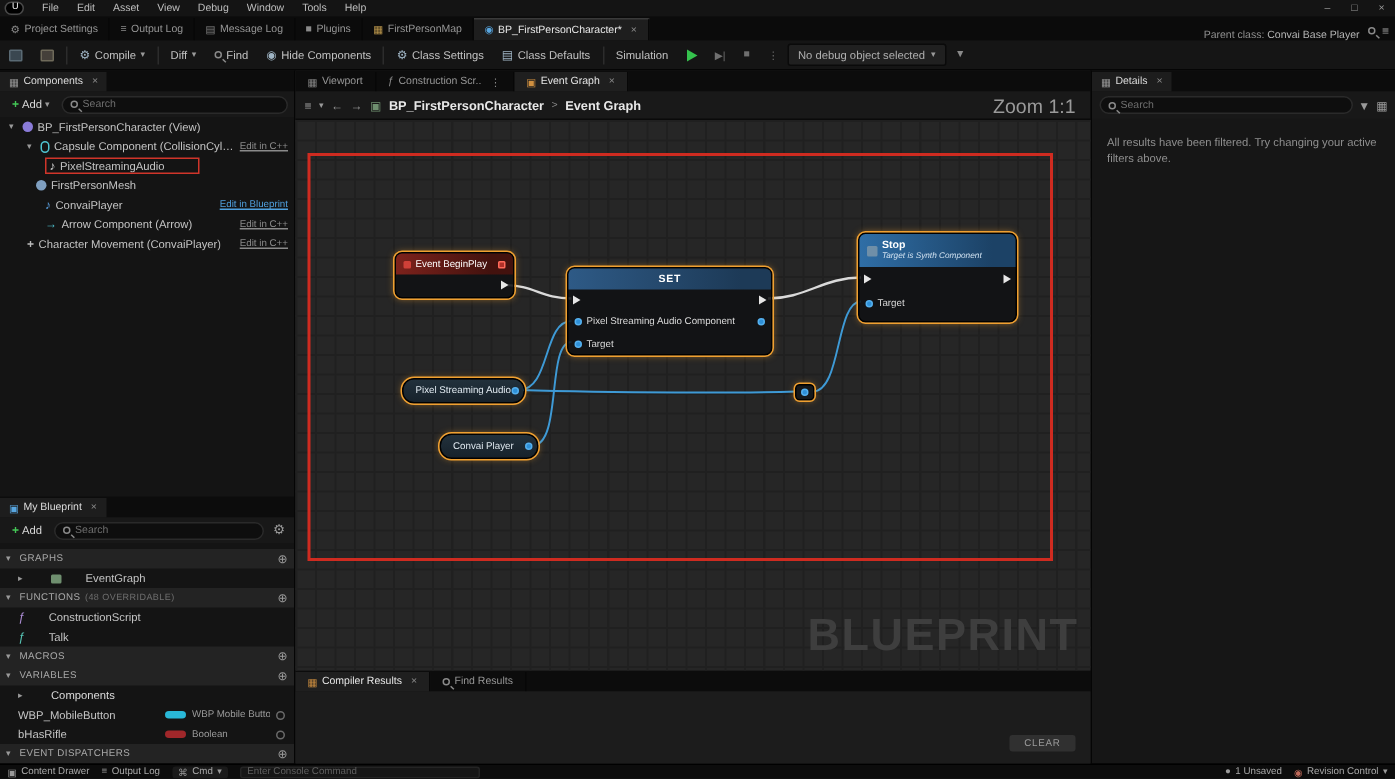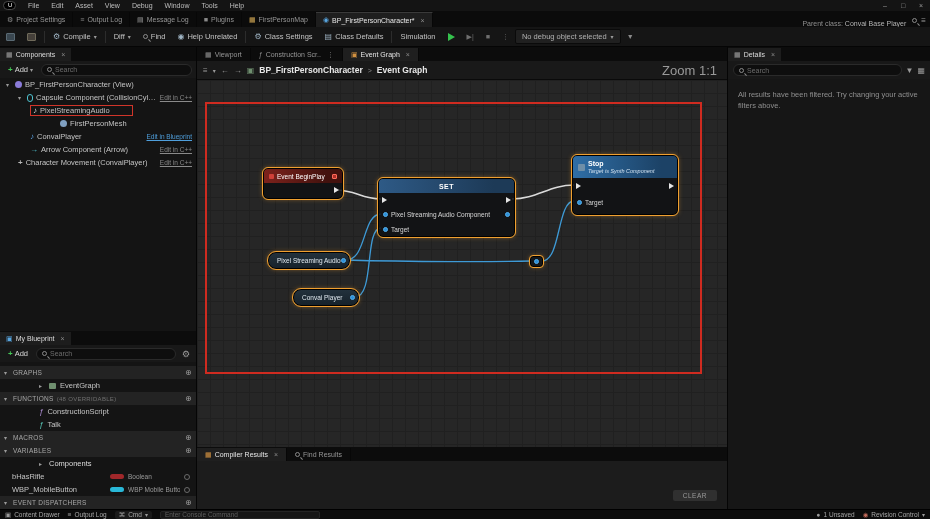--- a/index.html
+++ b/index.html
@@ -57,39 +57,39 @@
   .searchbox { flex:1; display:flex; align-items:center; gap:3px; background:#0e0e0e; border:1px solid #2a2a2a; border-radius:8px; height:12px; padding:0 5px; }
   .mag { width:5px; height:5px; border:1px solid #8a8a8a; border-radius:50%; position:relative; flex:none; }
   .mag::after { content:""; position:absolute; width:3px; height:1px; background:#8a8a8a; left:4px; top:5px; transform:rotate(45deg); }
   .searchbox input { flex:1; background:transparent; border:none; outline:none; color:#cfcfcf; font-size:7px; font-family:inherit; min-width:0; }
   .searchbox input::placeholder { color:#6e6e6e; }
   .gearbtn { color:#9a9a9a; font-size:9px; padding:0 2px; }
 
   
   .tree { font-size:7.5px; color:#c4c4c4; }
   .crow { height:13px; display:flex; align-items:center; gap:3px; padding-right:4px; }
-  .lvl0{padding-left:6px}.lvl1{padding-left:18px}.lvl2{padding-left:30px}.lvl3{padding-left:60px}
+  .lvl0{padding-left:6px}.lvl1{padding-left:18px}.lvl2{padding-left:30px}.lvl3{padding-left:24px}
   .twist { color:#9a9a9a; font-size:6px; width:6px; flex:none; }
   .ticon { width:7px; height:7px; border-radius:50%; flex:none; display:inline-block; }
   .i-self{background:#8a7bd8}
   .i-capsule{background:transparent;border:1px solid #4fc3d0;border-radius:3px;width:6px;height:8px}
   .i-cam{background:#9fb2c0;border-radius:1px}
   .i-pmesh{background:#7f9fc0}
   .i-mesh{background:#9f9f9f}
   .gicon { font-size:8px; line-height:7px; flex:none; }
   .clabel { white-space:nowrap; overflow:hidden; text-overflow:ellipsis; }
   .editlink { margin-left:auto; font-size:6.5px; color:#8a8a8a; text-decoration:underline; white-space:nowrap; }
   .editlink.bp { color:#4f9fdc; }
   .redoutline { display:flex; align-items:center; gap:3px; border:1px solid #d0352a; padding:0 22px 0 2px; }
 
   
   .sect { height:13px; background:#232323; display:flex; align-items:center; gap:3px; padding:0 4px; font-size:6.5px; color:#a8a8a8; letter-spacing:.3px; }
   .sect .plusr { margin-left:auto; color:#9a9a9a; font-size:8px; }
   .badge { color:#6f6f6f; font-size:6px; }
-  .brow { height:13px; display:flex; align-items:center; gap:4px; padding:0 4px 0 12px; font-size:7.5px; color:#c4c4c4;margin-left:27px; }
+  .brow { height:13px; display:flex; align-items:center; gap:16px; padding:0 4px 0 12px; font-size:7.5px; color:#c4c4c4; }
   .fico { color:#b08fd8; font-size:8px; font-style:italic; }
   .fico.teal { color:#58c8b8; }
   .graphico { width:7px; height:6px; background:#6f8f6f; border-radius:1px; }
   .vrow { height:13px; display:flex; align-items:center; gap:4px; padding:0 6px 0 12px; font-size:7.5px; color:#c4c4c4; }
   .vpill { width:14px; height:5px; border-radius:3px; flex:none; margin-left:auto; }
   .vpill.red{background:#a0272a} .vpill.cyan{background:#29b8d8}
   .vtype { font-size:6.5px; color:#9a9a9a; width:52px; white-space:nowrap; overflow:hidden; }
   .veye { width:6px; height:6px; border:1px solid #6a6a6a; border-radius:50%; flex:none; }
 
   
@@ -236,21 +236,21 @@
     <div class="tb">
       <span>Diff</span>
       <span class="caret">▾</span>
     </div>
     <div class="tb">
       <span class="mag"></span>
       <span>Find</span>
     </div>
     <div class="tb">
       <span class="gi">◉</span>
-      <span>Help Unrelated</span>
+      <span>Hide Components</span>
     </div>
     <span class="tsep"></span>
     <div class="tb">
       <span class="gi">⚙</span>
       <span>Class Settings</span>
     </div>
     <div class="tb">
       <span class="gi">▤</span>
       <span>Class Defaults</span>
     </div>
@@ -393,29 +393,29 @@
       <div class="sect">
         <span class="twist">▾</span>
         <span>VARIABLES</span>
         <span class="plusr">⊕</span>
       </div>
       <div class="brow">
         <span class="twist">▸</span>
         <span style="color:#dcdcdc">Components</span>
       </div>
       <div class="vrow">
+        <span>WBP_MobileButton</span>
+        <span class="vpill cyan"></span>
+        <span class="vtype">WBP Mobile Button</span>
+        <span class="veye"></span>
+      </div>
+      <div class="vrow">
         <span>bHasRifle</span>
         <span class="vpill red"></span>
         <span class="vtype">Boolean</span>
-        <span class="veye"></span>
-      </div>
-      <div class="vrow">
-        <span>WBP_MobileButton</span>
-        <span class="vpill cyan"></span>
-        <span class="vtype">WBP Mobile Button</span>
         <span class="veye"></span>
       </div>
       <div class="sect">
         <span class="twist">▾</span>
         <span>EVENT DISPATCHERS</span>
         <span class="plusr">⊕</span>
       </div>
     </div>
 
     <div id="center">
@@ -516,20 +516,21 @@
 
         <div class="getter selected gnode" style="left:96px;top:209px;width:66px">
           <span>Convai Player</span>
           <span class="pindot"></span>
         </div>
 
         <div class="reroute gnode selected" style="left:333px;top:176px">
           <span class="pindot"></span>
         </div>
 
+        <div class="watermark">BLUEPRINT</div>
       </div>
 
       <div id="bottomtabs">
         <div class="dtab active">
           <span class="di">▦</span>
           <span>Compiler Results</span>
           <span class="closex">×</span>
         </div>
         <div class="dtab">
           <span class="mag"></span>

